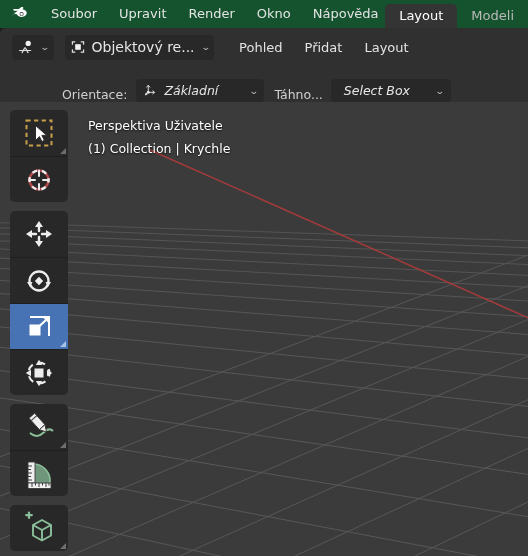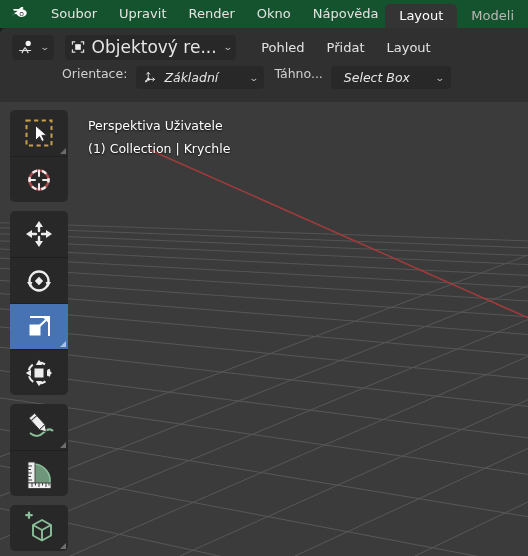--- a/index.html
+++ b/index.html
@@ -51,33 +51,33 @@
     display: flex; align-items: center;
     border-top-left-radius: 6px;
   }
   .hdr-btn {
     background: #282828; border-radius: 4px; height: 25px;
     display: flex; align-items: center; gap: 4px;
     padding: 0 6px; color: #e3e3e3; font-size: 12.5px;
   }
   .editor-type { margin-left: 12px; padding: 0 5px; }
   .mode-select { margin-left: 11px; padding-left: 5px; padding-right: 5px; }
-  .mode-label { font-size: 17px; color: #e6e6e6; margin-left: 2px; }
+  .mode-label { font-size: 14px; color: #e6e6e6; margin-left: 2px; }
   .chev { color: #c0c0c0; font-size: 9px; margin-left: 3px; display:inline-block; transform: scaleX(1.35); }
   .hdr-menus { display: flex; align-items: flex-end; margin-left: 14px; }
   .hdr-menu-item {
     color: #e3e3e3; font-size: 13px; padding: 3px 11px;
     line-height: 17px; border-radius: 3px; white-space: nowrap;
   }
 
   
   .tool-settings {
     position: absolute; left: 0; top: 66px; width: 528px; height: 36px;
     background: #303030;
-    display: flex; align-items: flex-start;
+    display: flex; align-items: flex-end;
   }
   .ts-label { color: #d0d0d0; font-size: 12.5px; margin-left: 62px; }
   .ts-dropdown {
     background: #282828; border-radius: 4px; height: 23px;
     display: flex; align-items: center; color: #e6e6e6; font-size: 12.5px;
     padding: 0 7px; margin-left: 9px;
   }
   .ts-dropdown .txt { margin-left: 6px; font-style: italic; }
   .ts-dropdown .sp { flex: 1 1 auto; min-width: 16px; }
   .orient-dd { width: 128px; }

